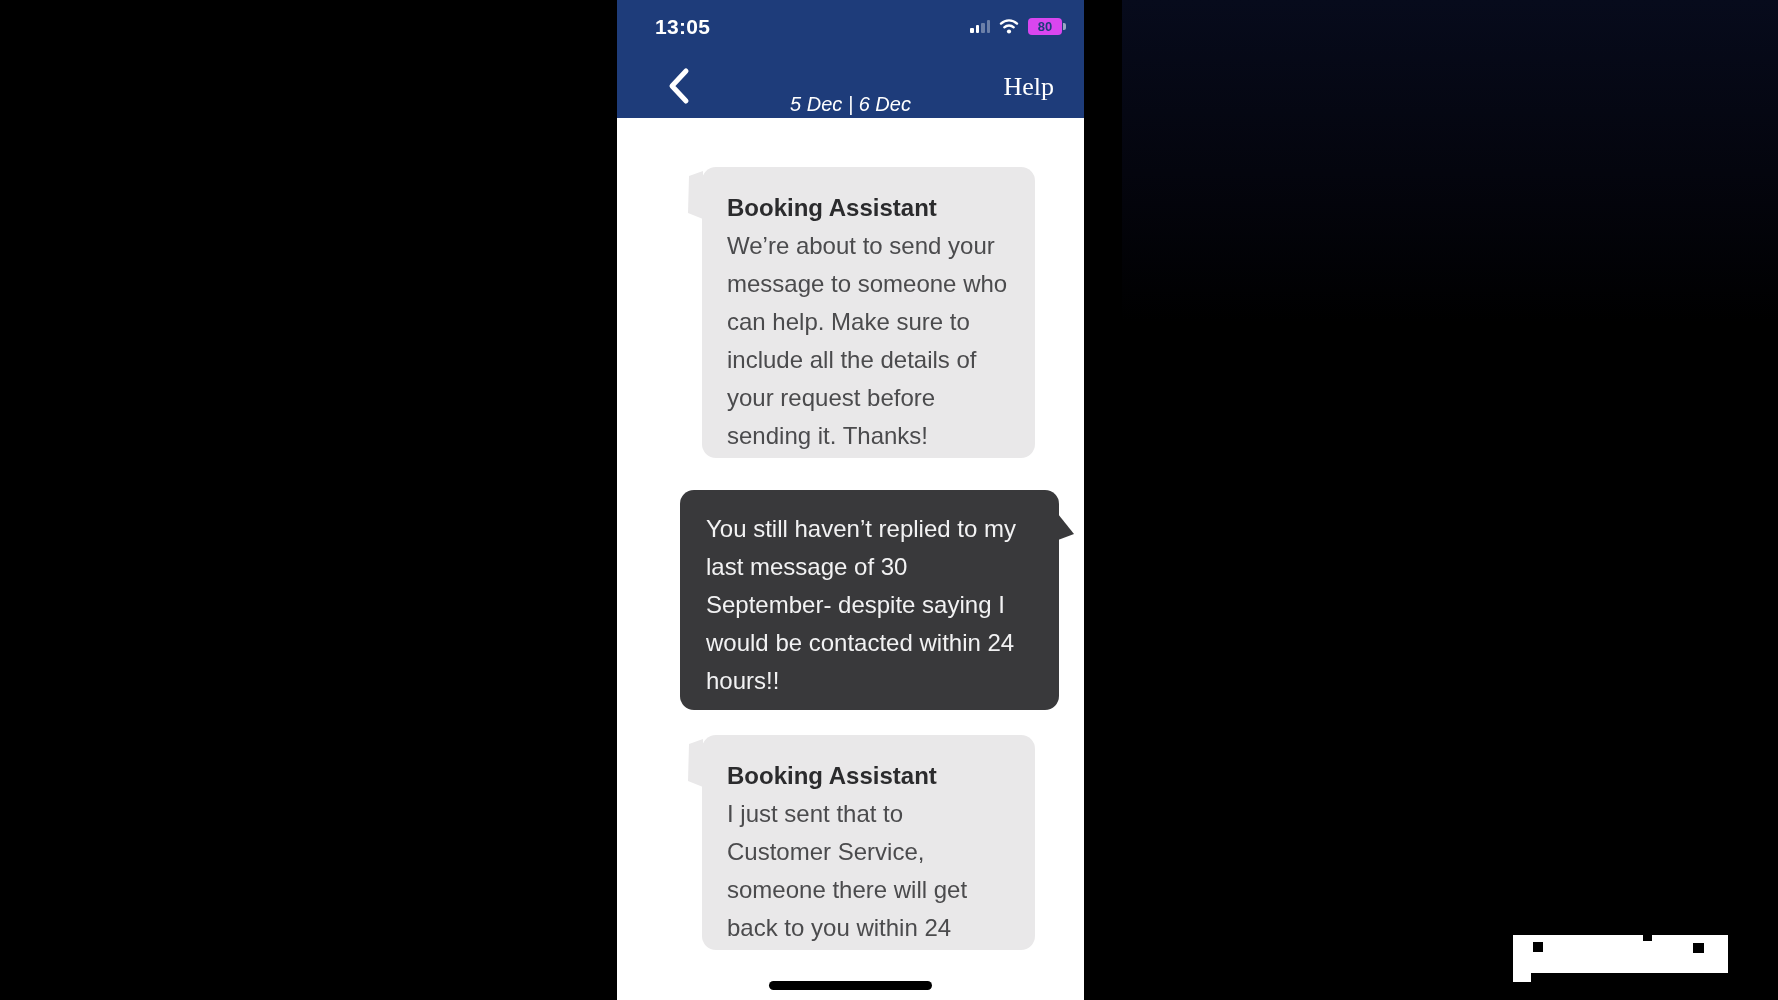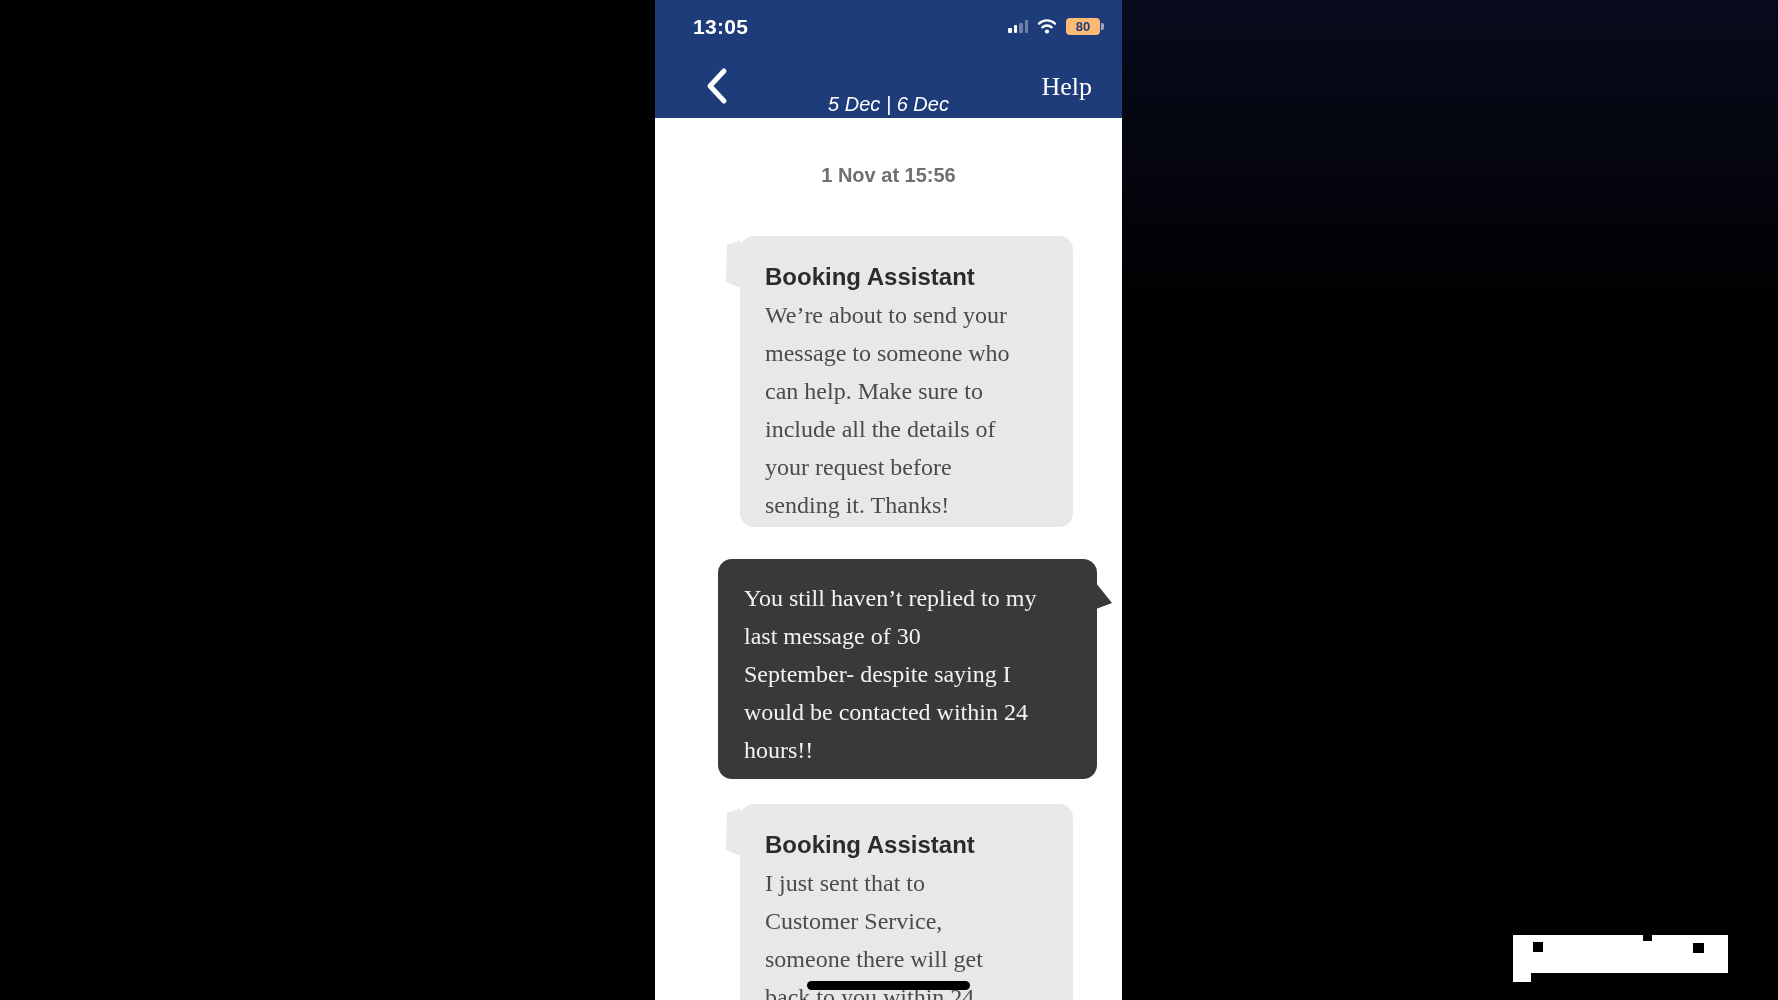--- a/index.html
+++ b/index.html
@@ -7,45 +7,45 @@
     width:1778px;height:1000px;overflow:hidden;background:#000;
     font-family:"Liberation Sans","DejaVu Sans",sans-serif;
   }
   .stage{position:absolute;left:0;top:0;width:1778px;height:1000px;background:#000;}
 
   
   .right-glow{position:absolute;left:1122px;top:0;width:656px;height:430px;
     background:linear-gradient(180deg,#070b1c 0%,#04050e 40%,#000 75%);}
 
   
-  .phone{position:absolute;left:655px;top:0;width:467px;height:1000px;background:#ffffff;overflow:hidden;}
+  .phone{position:absolute;left:617px;top:0;width:467px;height:1000px;background:#ffffff;overflow:hidden;}
 
   
   .header{position:absolute;left:0;top:0;width:100%;height:118px;background:#1e3c7a;color:#fff;}
   .time{position:absolute;left:38px;top:15px;font-size:21px;font-weight:bold;letter-spacing:.3px;}
   .status-icons{position:absolute;right:22px;top:16px;display:flex;align-items:center;gap:8px;height:20px;}
   .signal{display:flex;align-items:flex-end;gap:2px;height:13px;}
   .signal i{display:block;width:3.5px;border-radius:1px;background:#fff;}
   .signal .b1{height:5px}.signal .b2{height:8px}
   .signal .b3{height:10px;opacity:.35}.signal .b4{height:13px;opacity:.35}
-  .battery{position:relative;width:34px;height:17px;background:#fdba74;border-radius:4px;
+  .battery{position:relative;width:34px;height:17px;background:#d946ef;border-radius:4px;
     color:#1e3c7a;font-size:13px;font-weight:bold;display:flex;align-items:center;justify-content:center;}
   .battery::after{content:"";position:absolute;right:-4px;top:5px;width:3px;height:7px;
     background:rgba(255,255,255,.55);border-radius:0 2px 2px 0;}
   .back-btn{position:absolute;left:46px;top:67px;width:30px;height:40px;cursor:pointer;background:none;border:none;padding:0;}
   .nav-title{position:absolute;left:0;top:60px;width:100%;text-align:center;font-size:26px;font-weight:bold;}
   .nav-sub{position:absolute;left:0;top:93px;width:100%;text-align:center;font-size:20px;font-weight:normal;font-style:italic;}
   .help-btn{position:absolute;right:30px;top:72px;font-size:26px;color:#fff;background:none;border:none;padding:0;cursor:pointer;font-family:Liberation Serif, serif;}
 
   
   .chat{position:absolute;left:0;top:118px;width:100%;height:882px;background:#fff;}
   .date-header{margin:46px 0 0 0;text-align:center;color:#6e6e73;font-size:20px;font-weight:bold;}
 
   .msg{position:relative;box-sizing:border-box;font-size:24px;line-height:38px;border-radius:14px;}
-  .msg .body{white-space:pre-line;font-family:Liberation Serif, serif;}
+  .msg .body{white-space:pre-line;}
   .msg-left{margin:49px 0 0 85px;width:333px;background:#e9e8e9;color:#4b4b4d;padding:22px 24px 3px 25px;}
   .msg-left.second{margin-top:25px;}
   .msg-right{margin:32px 25px 0 auto;width:379px;background:#39393b;color:#f2f2f3;padding:20px 24px 10px 26px;}
   .sender{font-weight:bold;color:#2b2b2d;line-height:38px;}
   .tail-left{position:absolute;left:-14px;top:4px;width:15px;height:48px;}
   .tail-right{position:absolute;right:-15px;top:24px;width:16px;height:27px;}
 
   
   .redaction{position:absolute;left:152px;top:981px;width:163px;height:9px;background:#000;border-radius:4.5px;z-index:5;}
 
@@ -94,21 +94,20 @@
           </svg>
         </span>
       </button>
 
       <div class="nav-sub">5 Dec | 6 Dec</div>
       <button class="help-btn">Help</button>
     </div>
 
     <div class="chat">
 
-      <div class="date-header">1 Nov at 15:56</div>
 
       <div class="msg msg-left">
         <span class="tail-left">
           <svg width="15" height="48" viewBox="0 0 15 48">
               <polygon points="15,0 1,5 0,42 15,48" fill="#e9e8e9"></polygon>
             </svg>
         </span>
         <div class="sender">Booking Assistant</div>
         <div class="body">We’re about to send your
 message to someone who

